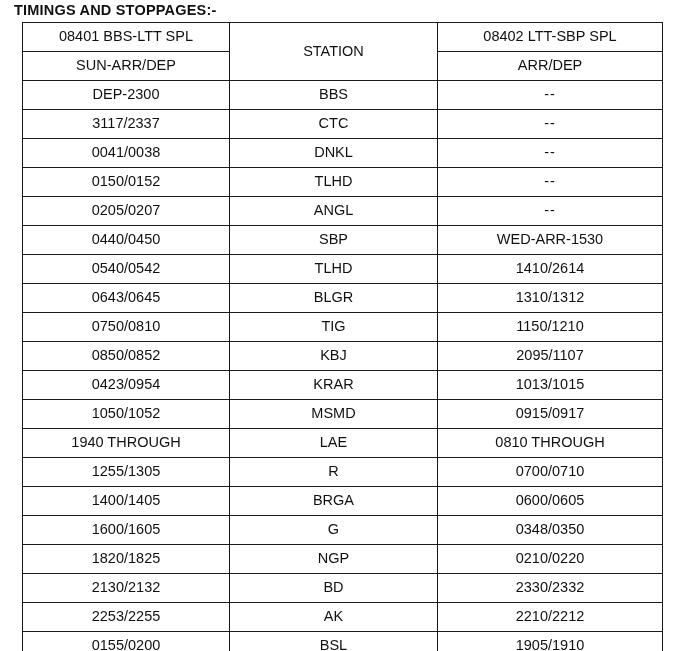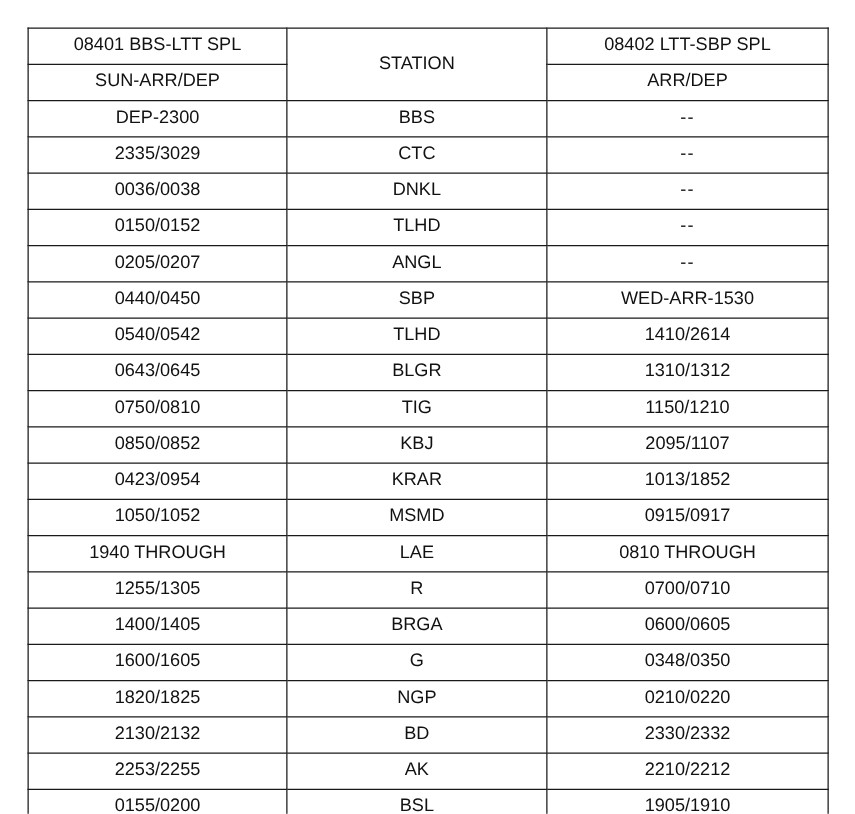--- a/index.html
+++ b/index.html
@@ -75,20 +75,21 @@
   }
   .tall {
     height: 26px;
   }
 </style>
 </head>
 <body>
 
 <div class="page">
 
+  <div class="doc-title">TIMINGS AND STOPPAGES:-</div>
 
   <div class="table-wrap">
     <table class="timings">
       <colgroup>
         <col class="c1">
           <col class="c2">
           <col class="c3">
       </colgroup>
       <tbody>
 
@@ -100,26 +101,26 @@
           <tr>
             <td class="sub-head tall">SUN-ARR/DEP</td>
             <td class="sub-head tall">ARR/DEP</td>
           </tr>
           <tr>
             <td>DEP-2300</td>
             <td>BBS</td>
             <td class="dash">--</td>
           </tr>
           <tr>
-            <td>2335/3029</td>
+            <td>3117/2337</td>
             <td>CTC</td>
             <td class="dash">--</td>
           </tr>
           <tr>
-            <td>0036/0038</td>
+            <td>0041/0038</td>
             <td>DNKL</td>
             <td class="dash">--</td>
           </tr>
           <tr>
             <td>0150/0152</td>
             <td>TLHD</td>
             <td class="dash">--</td>
           </tr>
           <tr>
             <td>0205/0207</td>
@@ -147,21 +148,21 @@
             <td>1150/1210</td>
           </tr>
           <tr>
             <td>0850/0852</td>
             <td>KBJ</td>
             <td>2095/1107</td>
           </tr>
           <tr>
             <td>0423/0954</td>
             <td>KRAR</td>
-            <td>1013/1852</td>
+            <td>1013/1015</td>
           </tr>
           <tr>
             <td>1050/1052</td>
             <td>MSMD</td>
             <td>0915/0917</td>
           </tr>
           <tr>
             <td>1940 THROUGH</td>
             <td>LAE</td>
             <td>0810 THROUGH</td>

